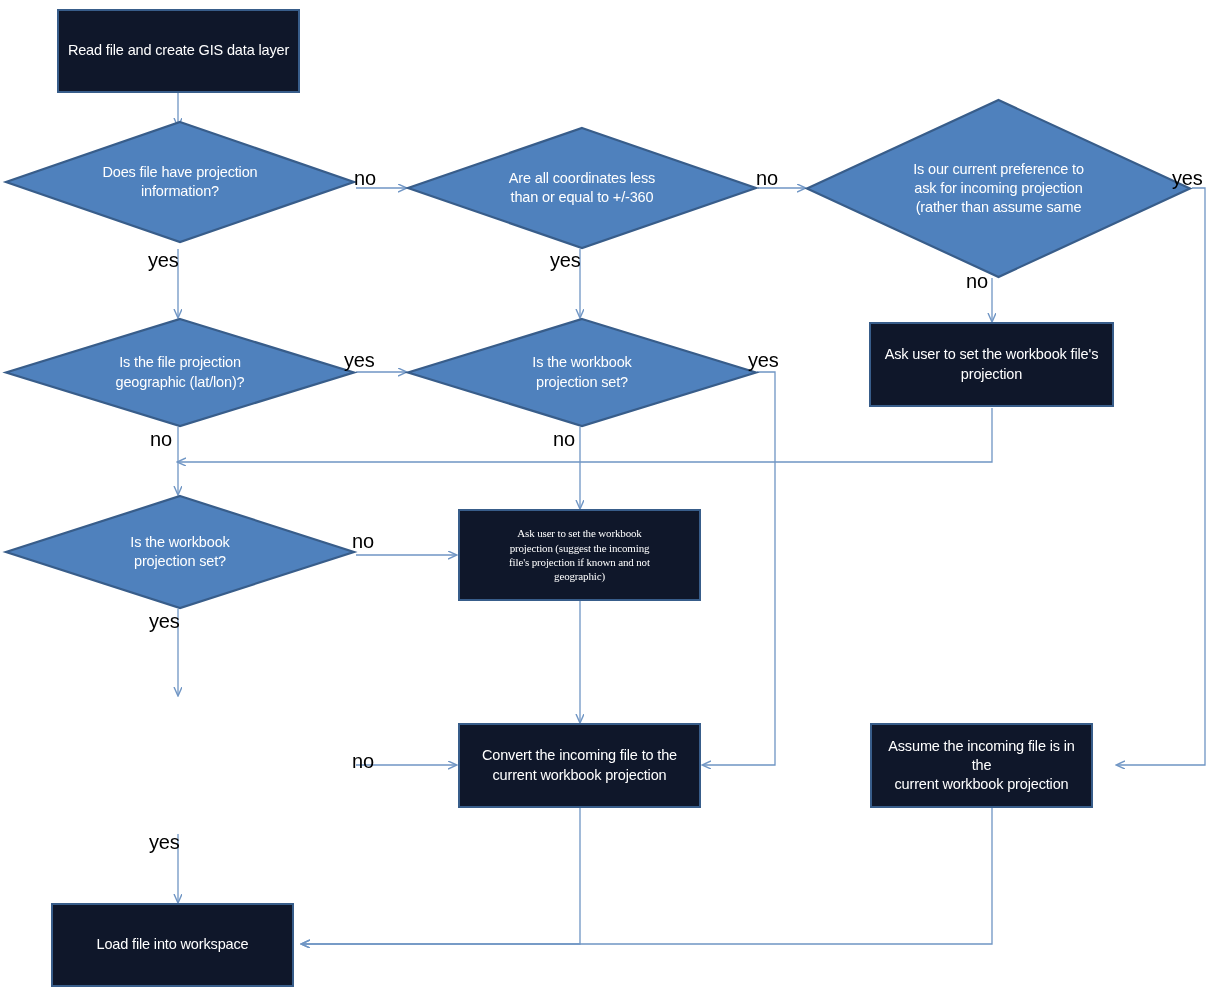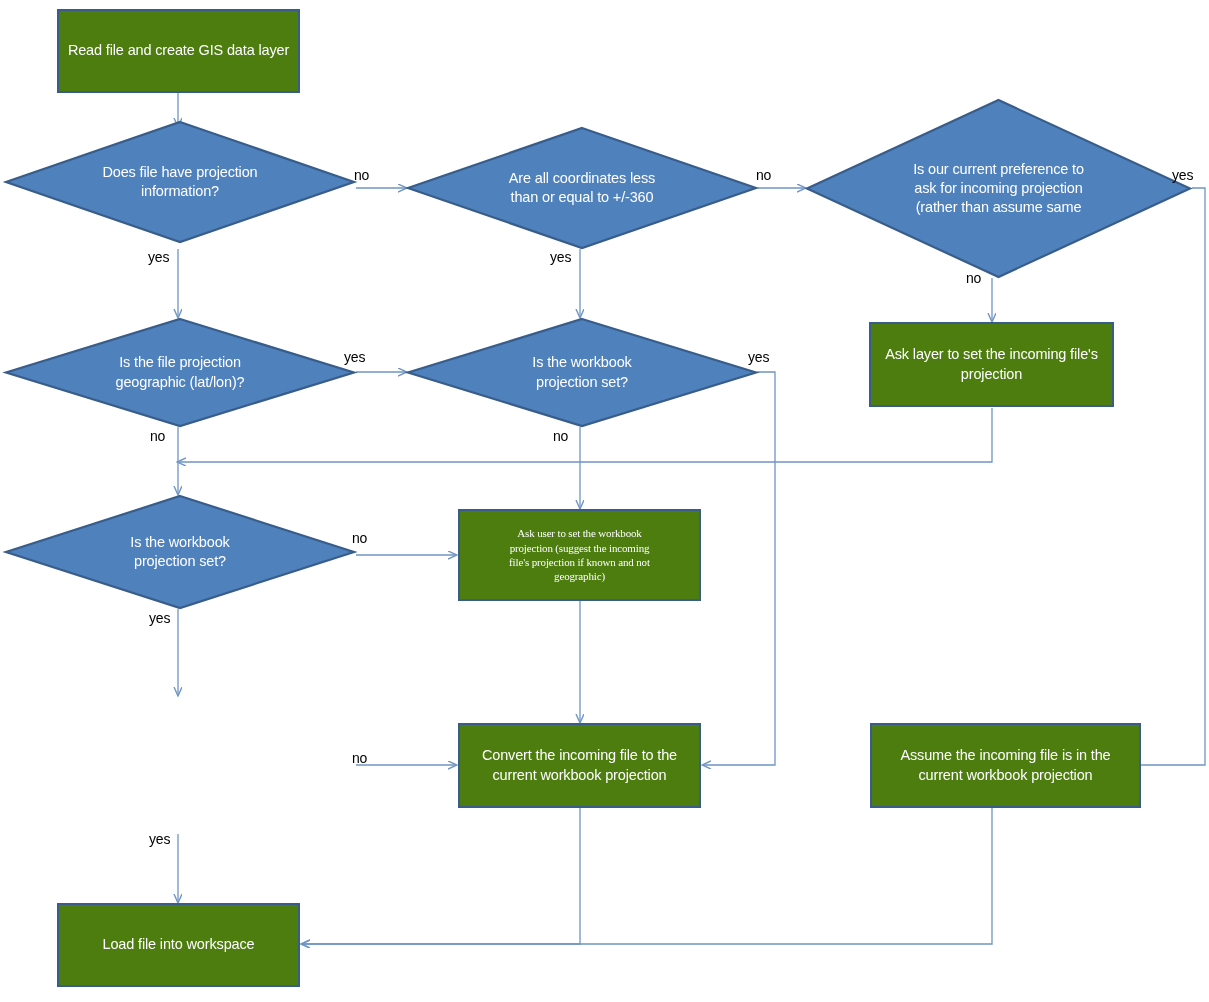--- a/index.html
+++ b/index.html
@@ -29,21 +29,21 @@
     left: 0;
     top: 0;
     width: 1209px;
     height: 1002px;
   }
   .node {
     position: absolute;
     box-sizing: border-box;
   }
   .proc {
-    background: #4d7c0f;
+    background: #0f172a;
     border: 2px solid #385d8a;
     display: flex;
     align-items: center;
     justify-content: center;
     text-align: center;
   }
   .proc .label {
     color: #ffffff;
     font-size: 14.5px;
     line-height: 1.33;
@@ -73,21 +73,21 @@
     color: #ffffff;
     font-size: 14.5px;
     line-height: 1.33;
     white-space: pre-line;
     letter-spacing: -0.15px;
     pointer-events: none;
   }
   .edge-label {
     position: absolute;
     color: #000000;
-    font-size: 14px;
+    font-size: 20px;
     line-height: 1;
     white-space: nowrap;
     letter-spacing: -0.2px;
   }
 </style>
 </head>
 <body>
 
 <div id="canvas">
 
@@ -180,21 +180,21 @@
 
     <div class="diamond-wrap" style="left:407px; top:318px; width:350px; height:109px;">
       <svg width="350" height="109" viewBox="0 0 350 109" xmlns="http://www.w3.org/2000/svg">
         <polygon points="175,1 349,54.5 175,108 1,54.5" fill="#4f81bd" stroke="#385d8a" stroke-width="2.2"></polygon>
       </svg>
       <span class="label">Is the workbook
 projection set?</span>
     </div>
 
     <div class="node proc" style="left:869px; top:322px; width:245px; height:85px;">
-      <span class="label">Ask  layer to set the incoming file's
+      <span class="label">Ask  user to set the workbook file's
 projection</span>
     </div>
 
     <div class="diamond-wrap" style="left:5px; top:495px; width:350px; height:114px;">
       <svg width="350" height="114" viewBox="0 0 350 114" xmlns="http://www.w3.org/2000/svg">
         <polygon points="175,1 349,57 175,113 1,57" fill="#4f81bd" stroke="#385d8a" stroke-width="2.2"></polygon>
       </svg>
       <span class="label">Is the workbook
 projection set?</span>
     </div>
@@ -205,26 +205,26 @@
 file's projection if known and not
 geographic)</span>
     </div>
 
 
     <div class="node proc" style="left:458px; top:723px; width:243px; height:85px;">
       <span class="label">Convert the incoming file to the
 current workbook projection</span>
     </div>
 
-    <div class="node proc" style="left:870px; top:723px; width:271px; height:85px;">
+    <div class="node proc" style="left:870px; top:723px; width:223px; height:85px;">
       <span class="label">Assume the incoming file is in the
 current workbook projection</span>
     </div>
 
-    <div class="node proc" style="left:57px; top:903px; width:243px; height:84px;">
+    <div class="node proc" style="left:51px; top:903px; width:243px; height:84px;">
       <span class="label">Load file into workspace</span>
     </div>
 
     <span class="edge-label" style="left:354px; top:168px;">no</span>
     <span class="edge-label" style="left:148px; top:250px;">yes</span>
     <span class="edge-label" style="left:756px; top:168px;">no</span>
     <span class="edge-label" style="left:550px; top:250px;">yes</span>
     <span class="edge-label" style="left:1172px; top:168px;">yes</span>
     <span class="edge-label" style="left:966px; top:271px;">no</span>
     <span class="edge-label" style="left:344px; top:350px;">yes</span>

